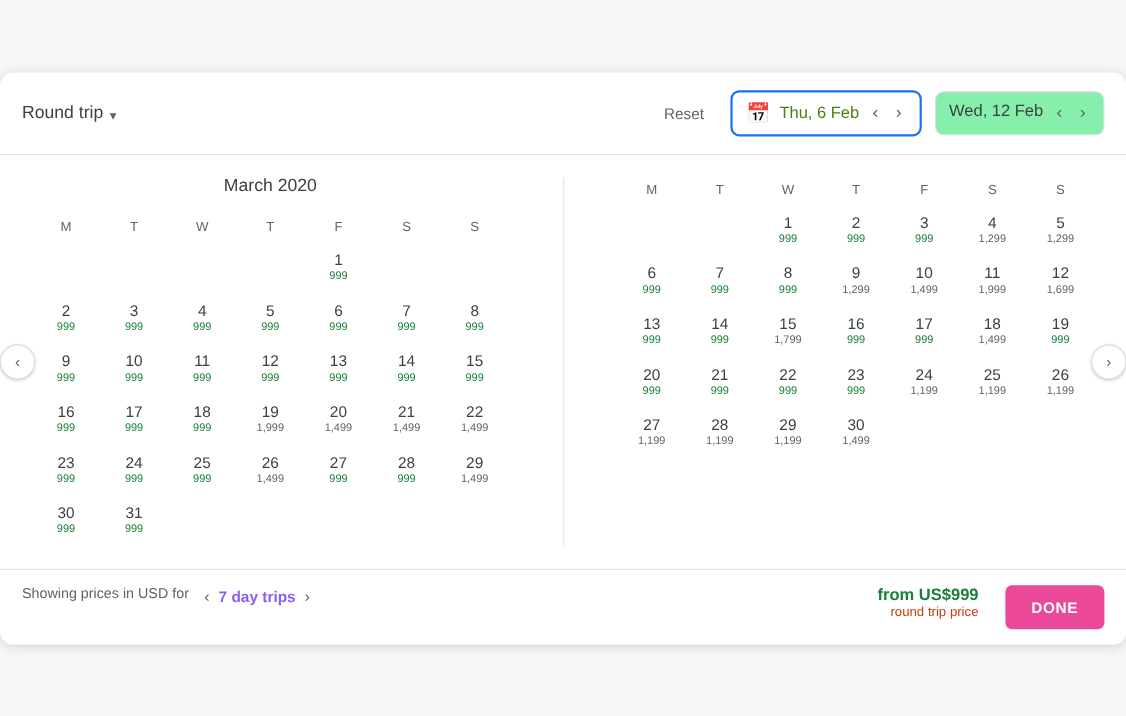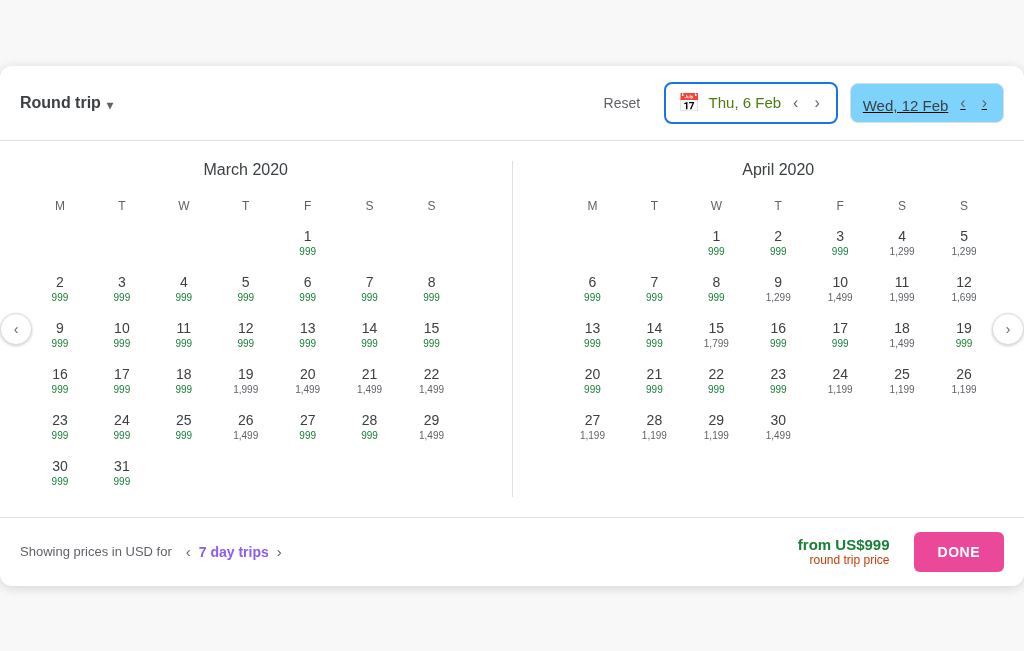--- a/index.html
+++ b/index.html
@@ -27,21 +27,21 @@
     }
     .round-trip-btn {
       display: flex;
       align-items: flex-end;
       gap: 6px;
       font-size: 16px;
       color: #3c4043;
       background: none;
       border: none;
       cursor: pointer;
-      font-weight: 700;
+      font-weight: 400;
       margin-right: auto;
     }
     .round-trip-btn .chevron-down {
       font-size: 12px;
       color: #5f6368;
     }
     .reset-btn {
       background: none;
       border: none;
       color: #5f6368;
@@ -71,27 +71,26 @@
       background: none;
       border: none;
       cursor: pointer;
       color: #5f6368;
       font-size: 16px;
       padding: 2px 4px;
       line-height: 1;
     }
     .date-selector2 {
       display: flex;
-      align-items: flex-end;
+      align-items: flex-start;
       border: 1px solid #dadce0;
       border-radius: 8px;
       padding: 8px 12px;
       gap: 8px;
-      background: #7dd3fc;
-      text-decoration: underline;
+      background: #86efac;
     }
     .date-selector2 .date-text {
       font-size: 15px;
       font-weight: 500;
       color: #3c4043;
     }
     .date-selector2 .nav-btn {
       background: none;
       border: none;
       cursor: pointer;
@@ -155,21 +154,21 @@
     .day-price.gray {
       color: #5f6368;
     }
     .divider {
       width: 1px;
       background: #e0e0e0;
       margin: 0 10px;
     }
     .footer {
       display: flex;
-      align-items: center;
+      align-items: flex-start;
       padding: 14px 20px;
       border-top: 1px solid #e0e0e0;
       gap: 8px;
     }
     .footer-text {
       font-size: 13px;
       color: #5f6368;
       margin-right: 4px;
     }
     .trip-nav {
@@ -439,21 +438,20 @@
           <div class="day-cell empty"></div>
           <div class="day-cell empty"></div>
           <div class="day-cell empty"></div>
           <div class="day-cell empty"></div>
         </div>
       </div>
 
       <div class="divider"></div>
 
       <div class="month-calendar">
-        <div class="month-title">April 2020</div>
         <div class="days-grid">
 
           <div class="day-header">M</div>
           <div class="day-header">T</div>
           <div class="day-header">W</div>
           <div class="day-header">T</div>
           <div class="day-header">F</div>
           <div class="day-header">S</div>
           <div class="day-header">S</div>
 

